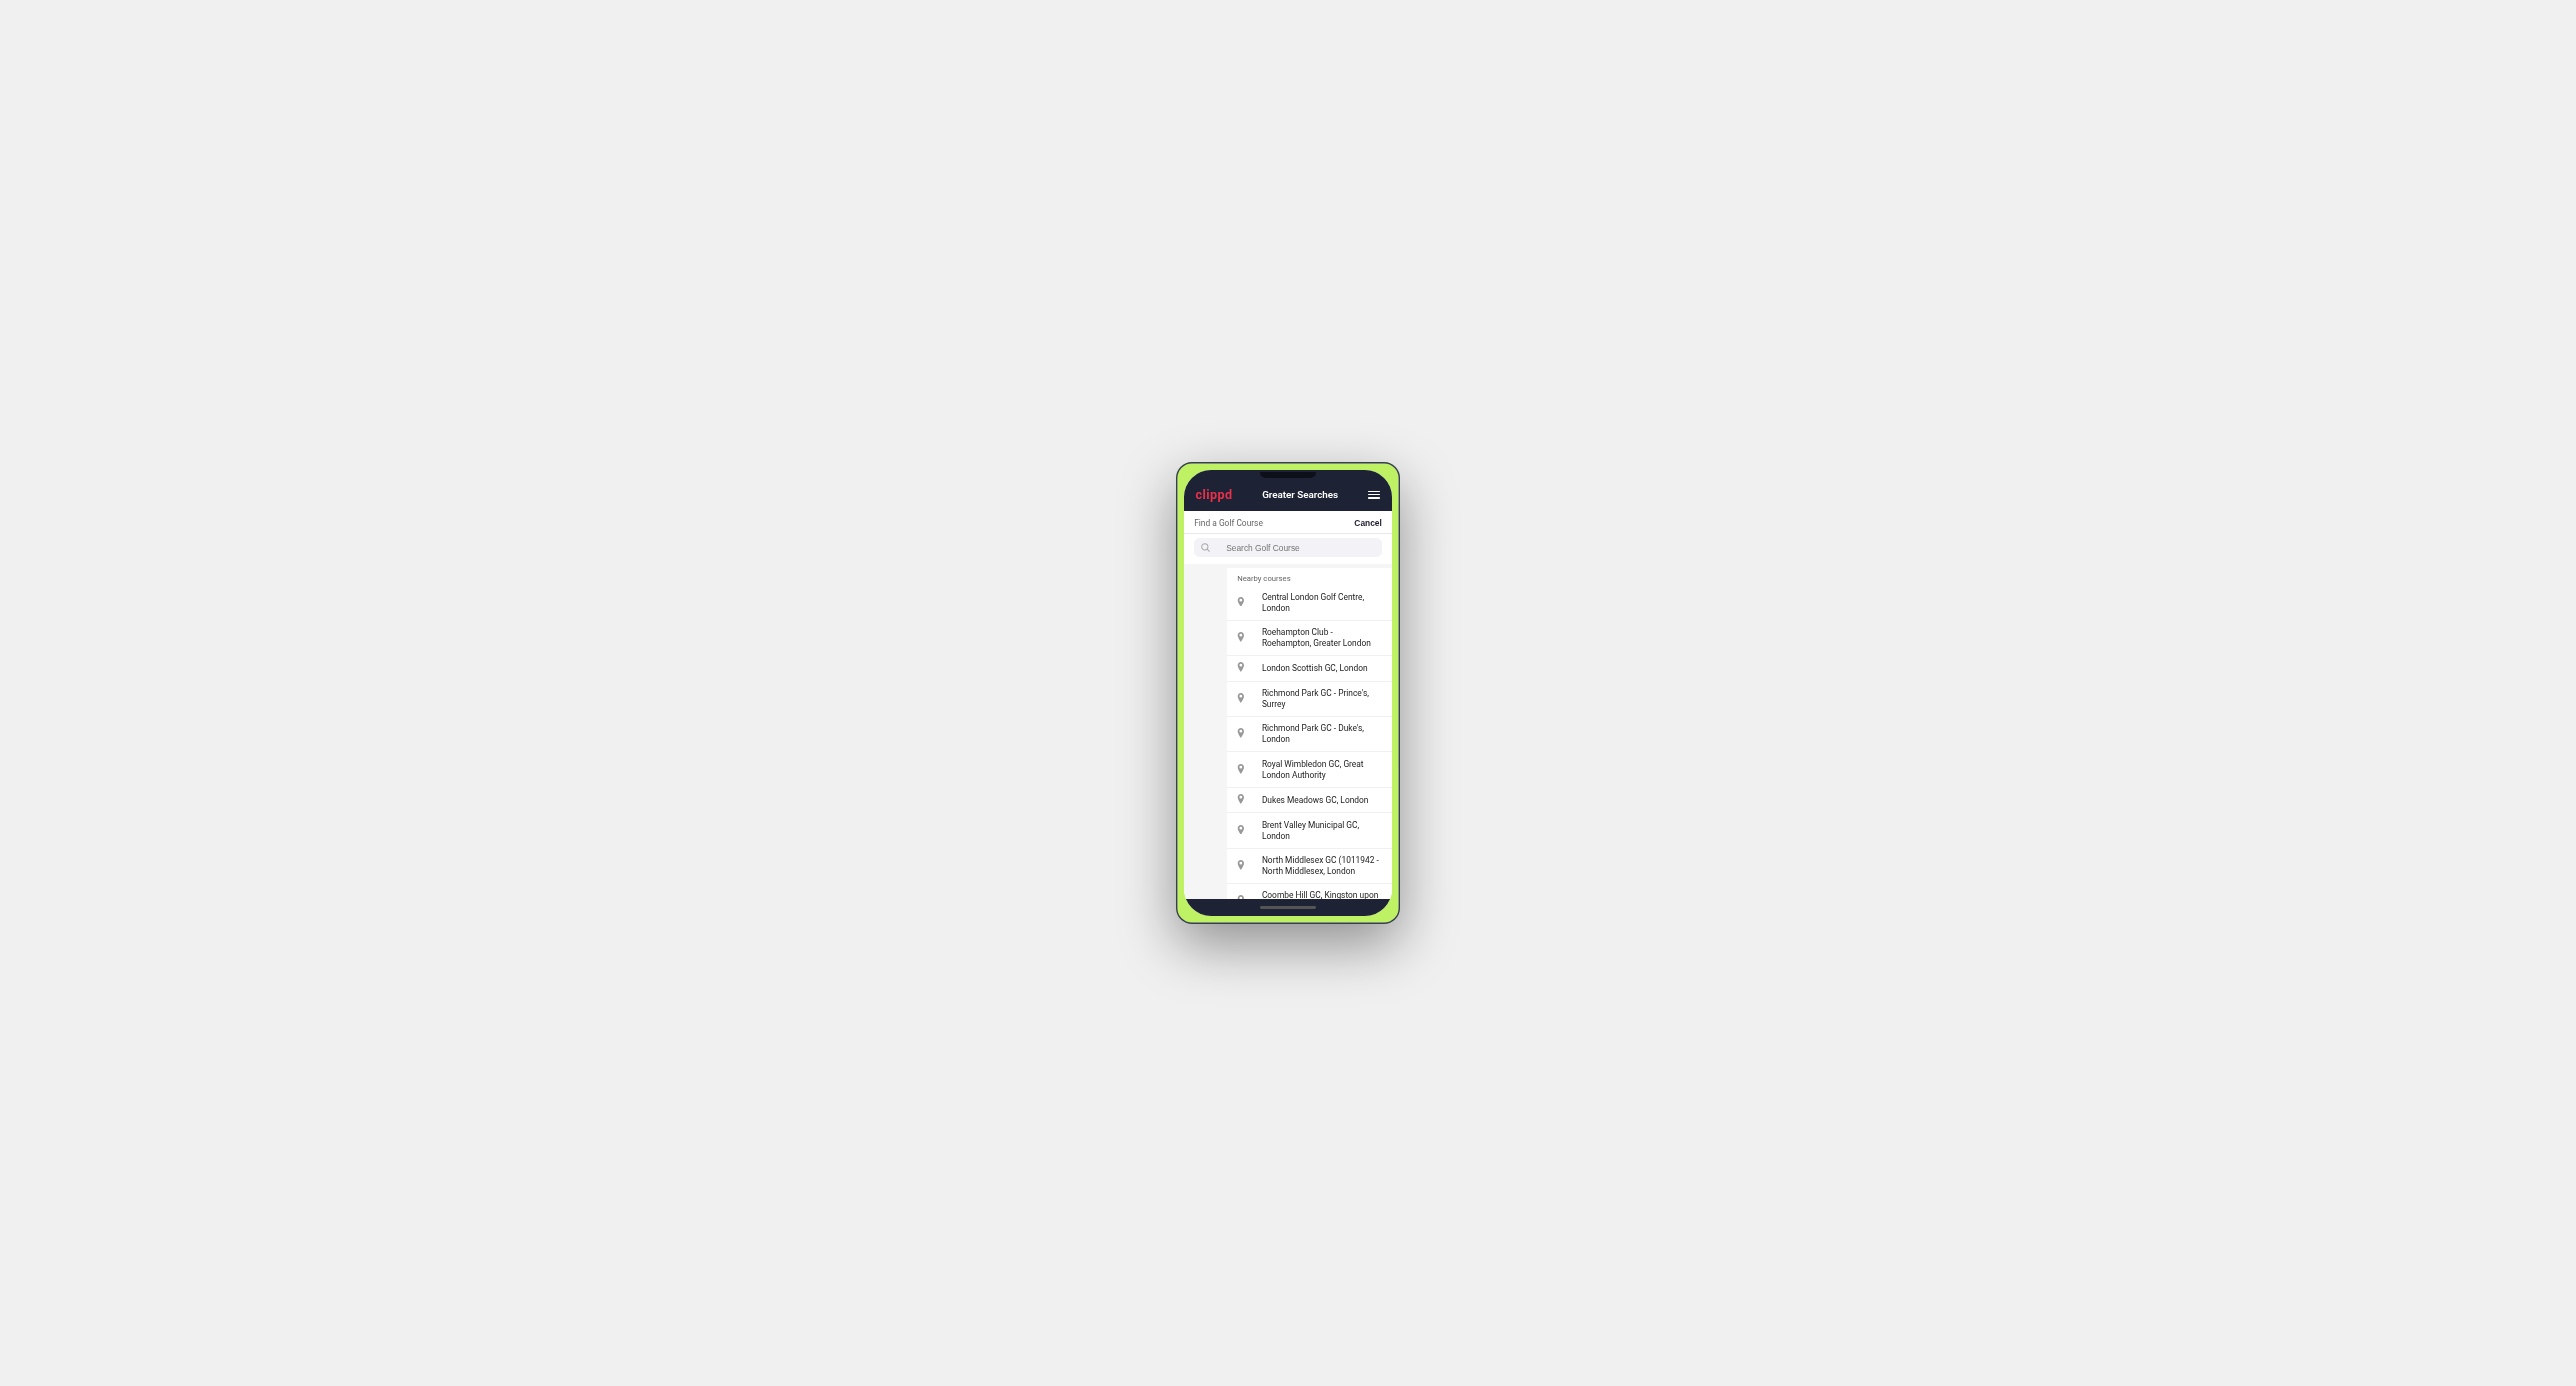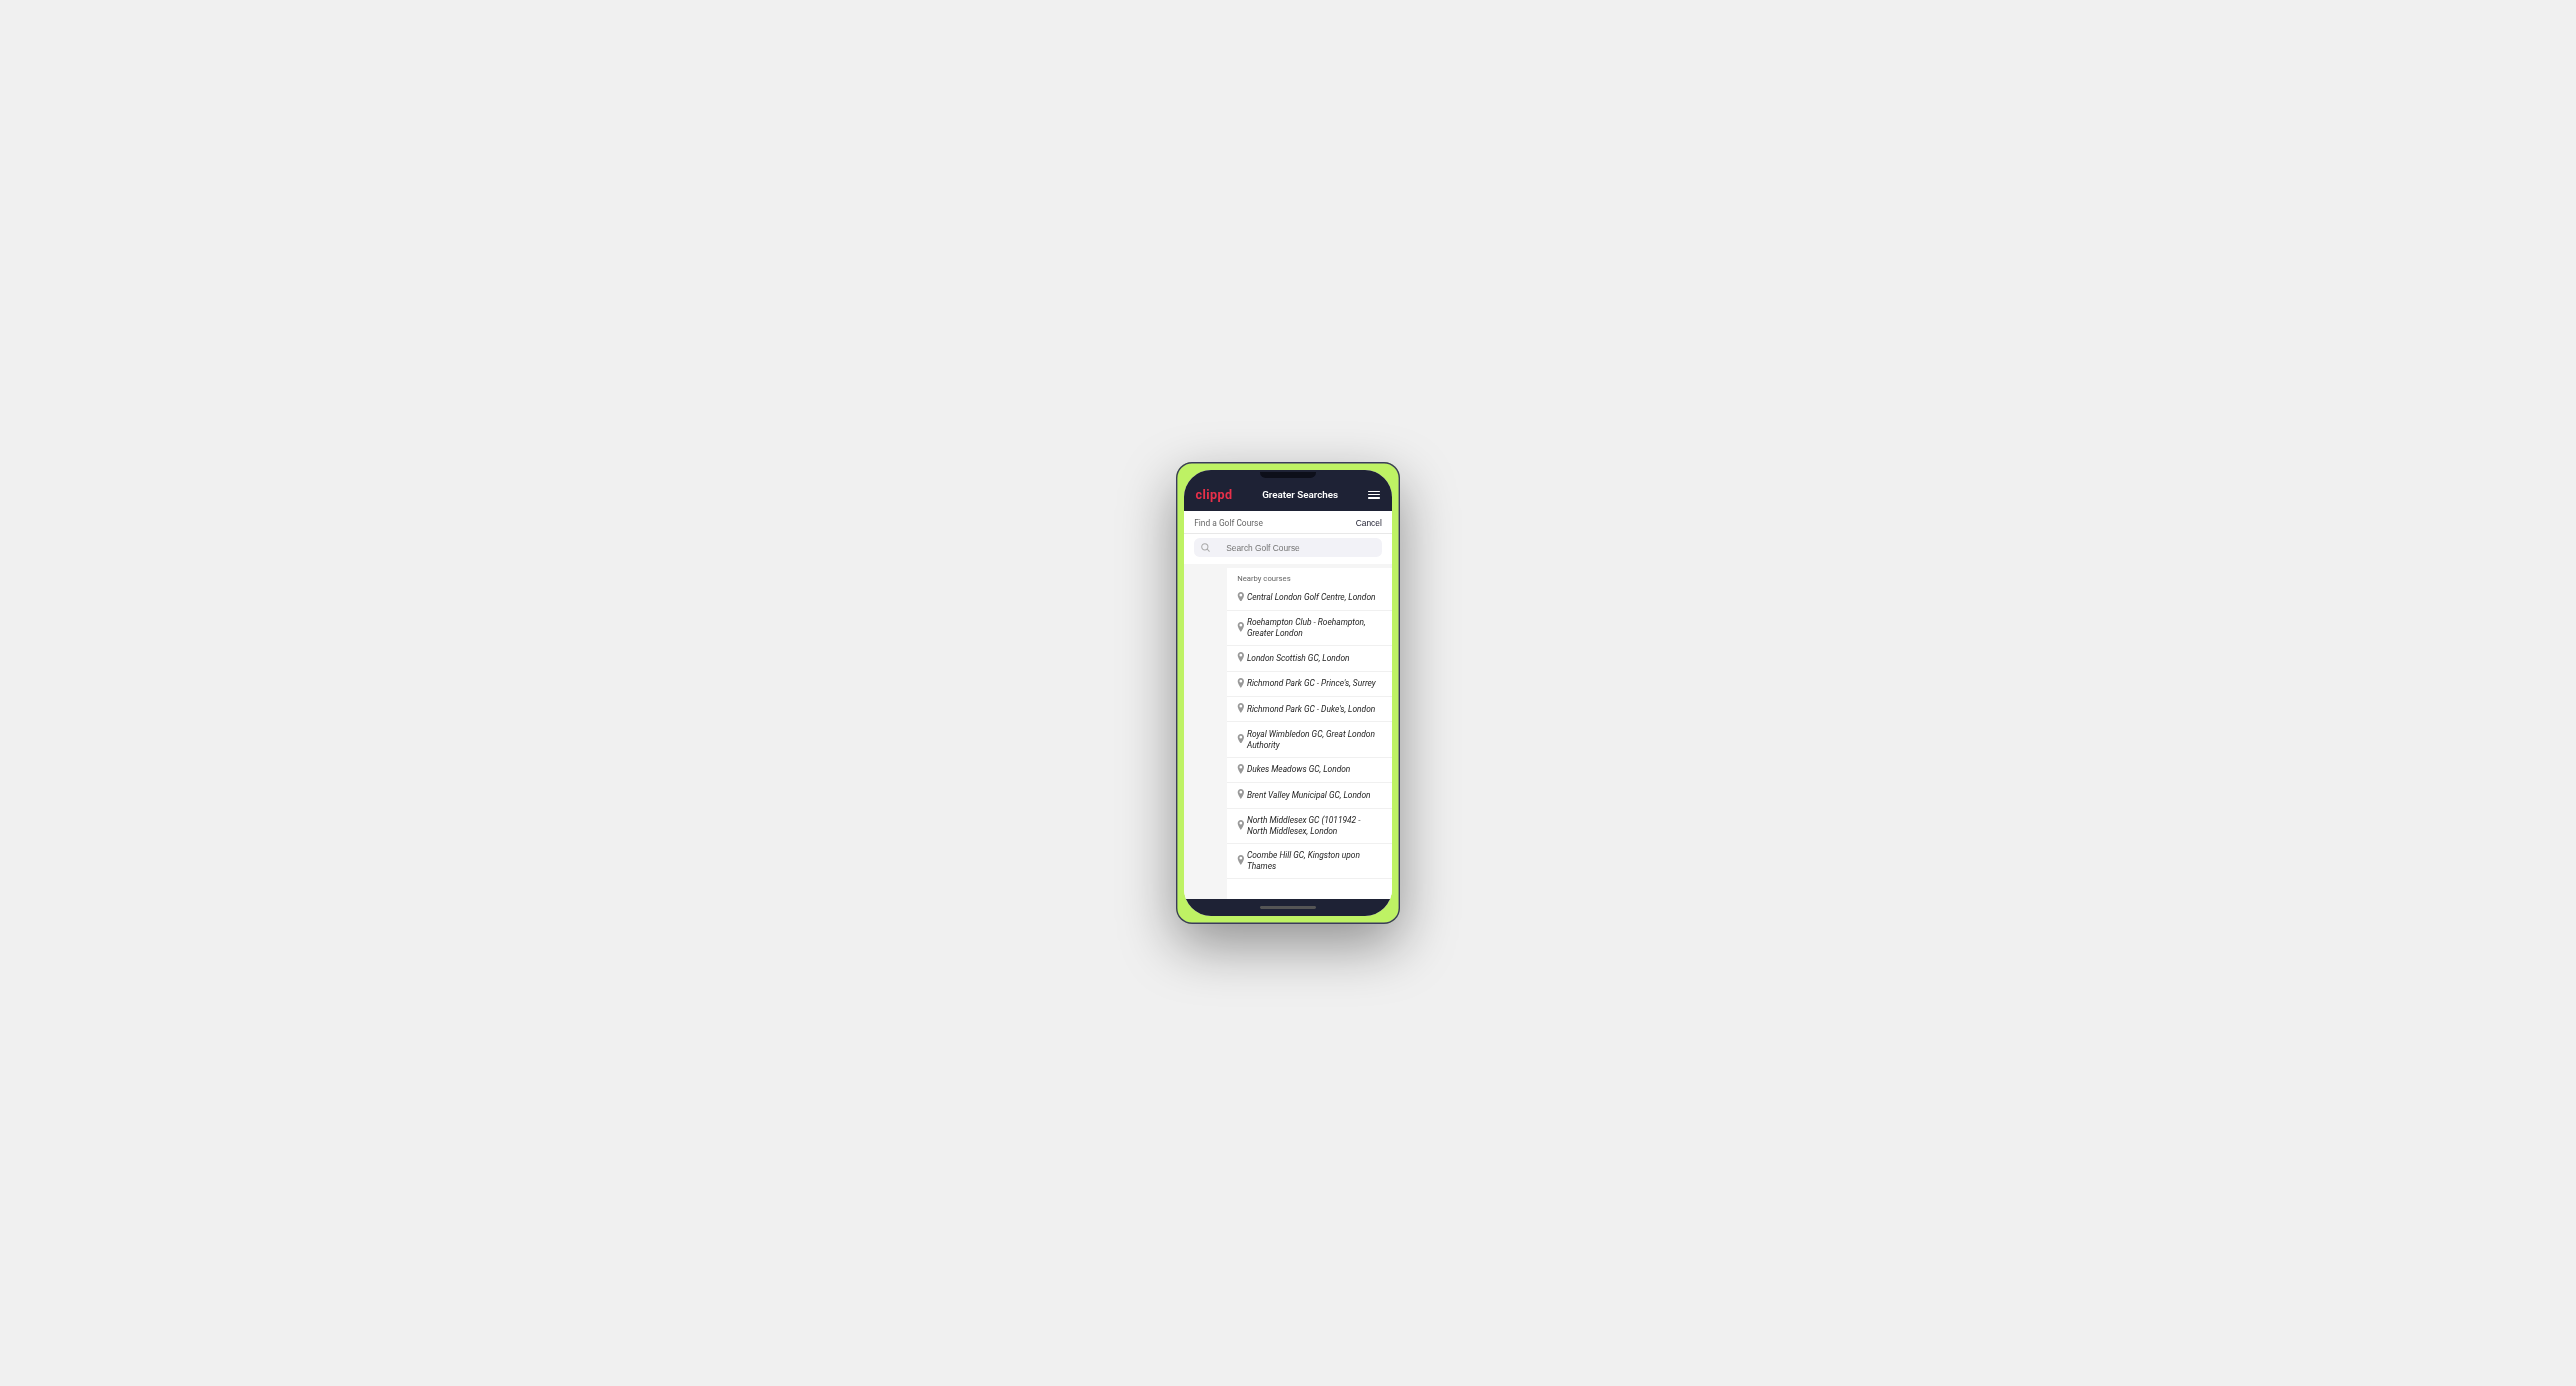--- a/index.html
+++ b/index.html
@@ -108,21 +108,21 @@
     }
 
     .find-label {
       font-size: 8.4px;
       color: #666;
     }
 
     .cancel-btn {
       font-size: 8.4px;
       color: #1c1c2e;
-      font-weight: 400;
+      font-weight: 700;
       cursor: pointer;
       background: none;
       border: none;
     }
 
     
     .search-container {
       background: #ffffff;
       padding: 4.2px 9.8px 7px;
     }
@@ -165,22 +165,21 @@
       padding: 5.6px 9.8px 2.8px;
       background: #fff;
     }
 
     .course-item {
       display: flex;
       align-items: center;
       padding: 6.3px 9.8px;
       border-bottom: 0.7px solid #f0f0f0;
       cursor: pointer;
-      gap: 2px;
-      font-style: italic;
+      gap: 17px;
     }
 
     .pin-icon {
       flex-shrink: 0;
       color: #999;
       font-size: 8.4px;
     }
 
     .course-name {
       font-size: 8.4px;

